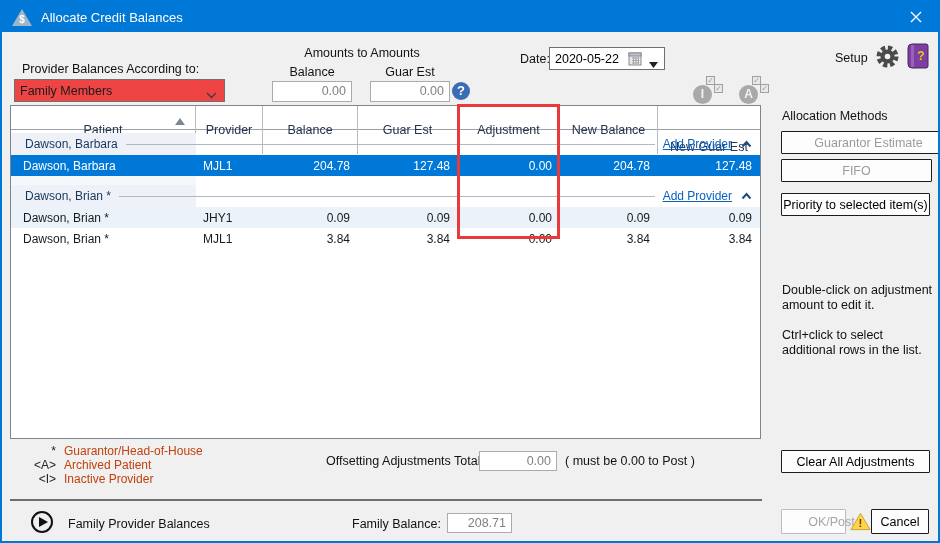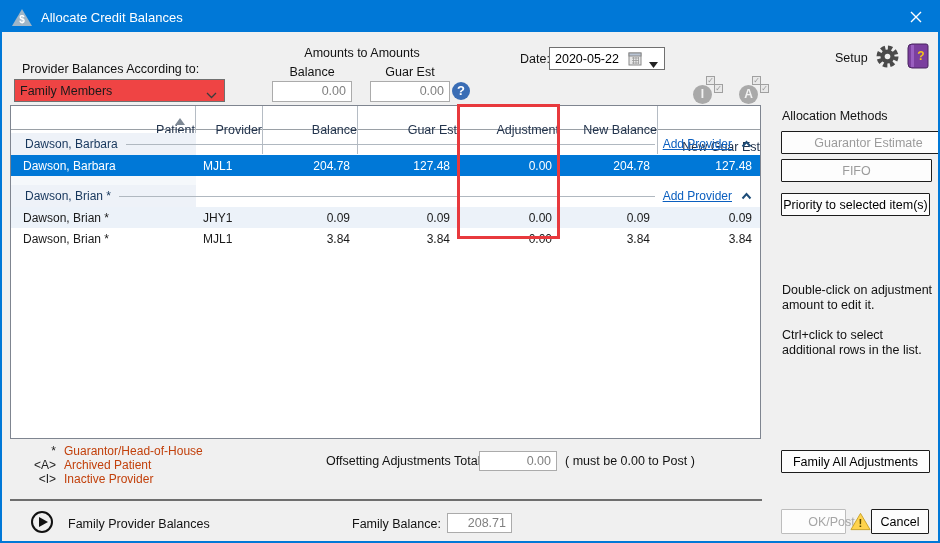--- a/index.html
+++ b/index.html
@@ -44,21 +44,21 @@
                      background:#a9a9a9; color:#f2f2f2; font-weight:bold; font-size:12px;
                      text-align:center; line-height:19px; }
   .mini-tool .bx { position:absolute; width:9px; height:9px; background:#e9e9e9; border:1px solid #a0a0a0;
                    font-size:8px; line-height:7px; color:#9a9a9a; text-align:center; }
 
   
   .grid { position:absolute; left:8px; top:103px; width:751px; height:334px; background:#fff;
           border:1px solid #7f8590; }
   .grid-header { display:grid; grid-template-columns:185px 67px 95px 100px 102px 98px 102px;
                  height:24px; background:#fff; border-bottom:1px solid #9aa0a6; }
-  .grid-header .hcell { position:relative; display:flex; align-items:center; justify-content:flex-end;
+  .grid-header .hcell { position:relative; display:flex; align-items:center; justify-content:center;
                         font-size:12.5px; color:#23344d; border-right:1px solid #b5bcc4; }
   .grid-header .hcell:last-child { border-right:none;margin-top:34px; }
   .sort-tri { position:absolute; right:10px; top:8px; }
 
   .rowgap { height:3px; }
   .grow { position:relative; height:22px; display:flex; align-items:center; padding:0 8px 0 14px; }
   .grow::before { content:""; position:absolute; left:0; top:0; width:185px; height:100%; background:#eef2f8; }
   .grow > * { position:relative; z-index:1; }
   .grow .gname { color:#16365c; font-size:12px; white-space:nowrap; }
   .grow .gline { flex:1; height:0; border-top:1px solid #b0b8c0; margin:0 8px; }
@@ -271,21 +271,21 @@
   <div class="legend-sym" style="left:24px; top:442px;">*</div>
   <div class="legend-txt" style="left:62px; top:442px;">Guarantor/Head-of-House</div>
   <div class="legend-sym" style="left:24px; top:456px;">&lt;A&gt;</div>
   <div class="legend-txt" style="left:62px; top:456px;">Archived Patient</div>
   <div class="legend-sym" style="left:24px; top:470px;">&lt;I&gt;</div>
   <div class="legend-txt" style="left:62px; top:470px;">Inactive Provider</div>
 
   <div class="label" style="position:absolute; left:324px; top:452px;">Offsetting Adjustments Total:</div>
   <div class="field" style="position:absolute; left:477px; top:449px; width:78px; height:20px;">0.00</div>
   <div class="label" style="position:absolute; left:563px; top:452px;">( must be 0.00 to Post )</div>
-  <div class="btn" style="left:779px; top:448px; width:149px; height:23px;">Family All Adjustments</div>
+  <div class="btn" style="left:779px; top:448px; width:149px; height:23px;">Clear All Adjustments</div>
 
   <div class="divider"></div>
   <div class="play">
       <span class="tri"></span>
     </div>
   <div class="label" style="position:absolute; left:66px; top:515px; font-size:12.5px;">Family Provider Balances</div>
   <div class="label" style="position:absolute; left:350px; top:515px; width:88px; text-align:right;">Family Balance:</div>
   <div class="field" style="position:absolute; left:445px; top:511px; width:65px; height:20px;">208.71</div>
 
   <div class="btn faded" style="left:779px; top:507px; width:65px; height:25px;padding-left:36px;">OK/Post</div>

